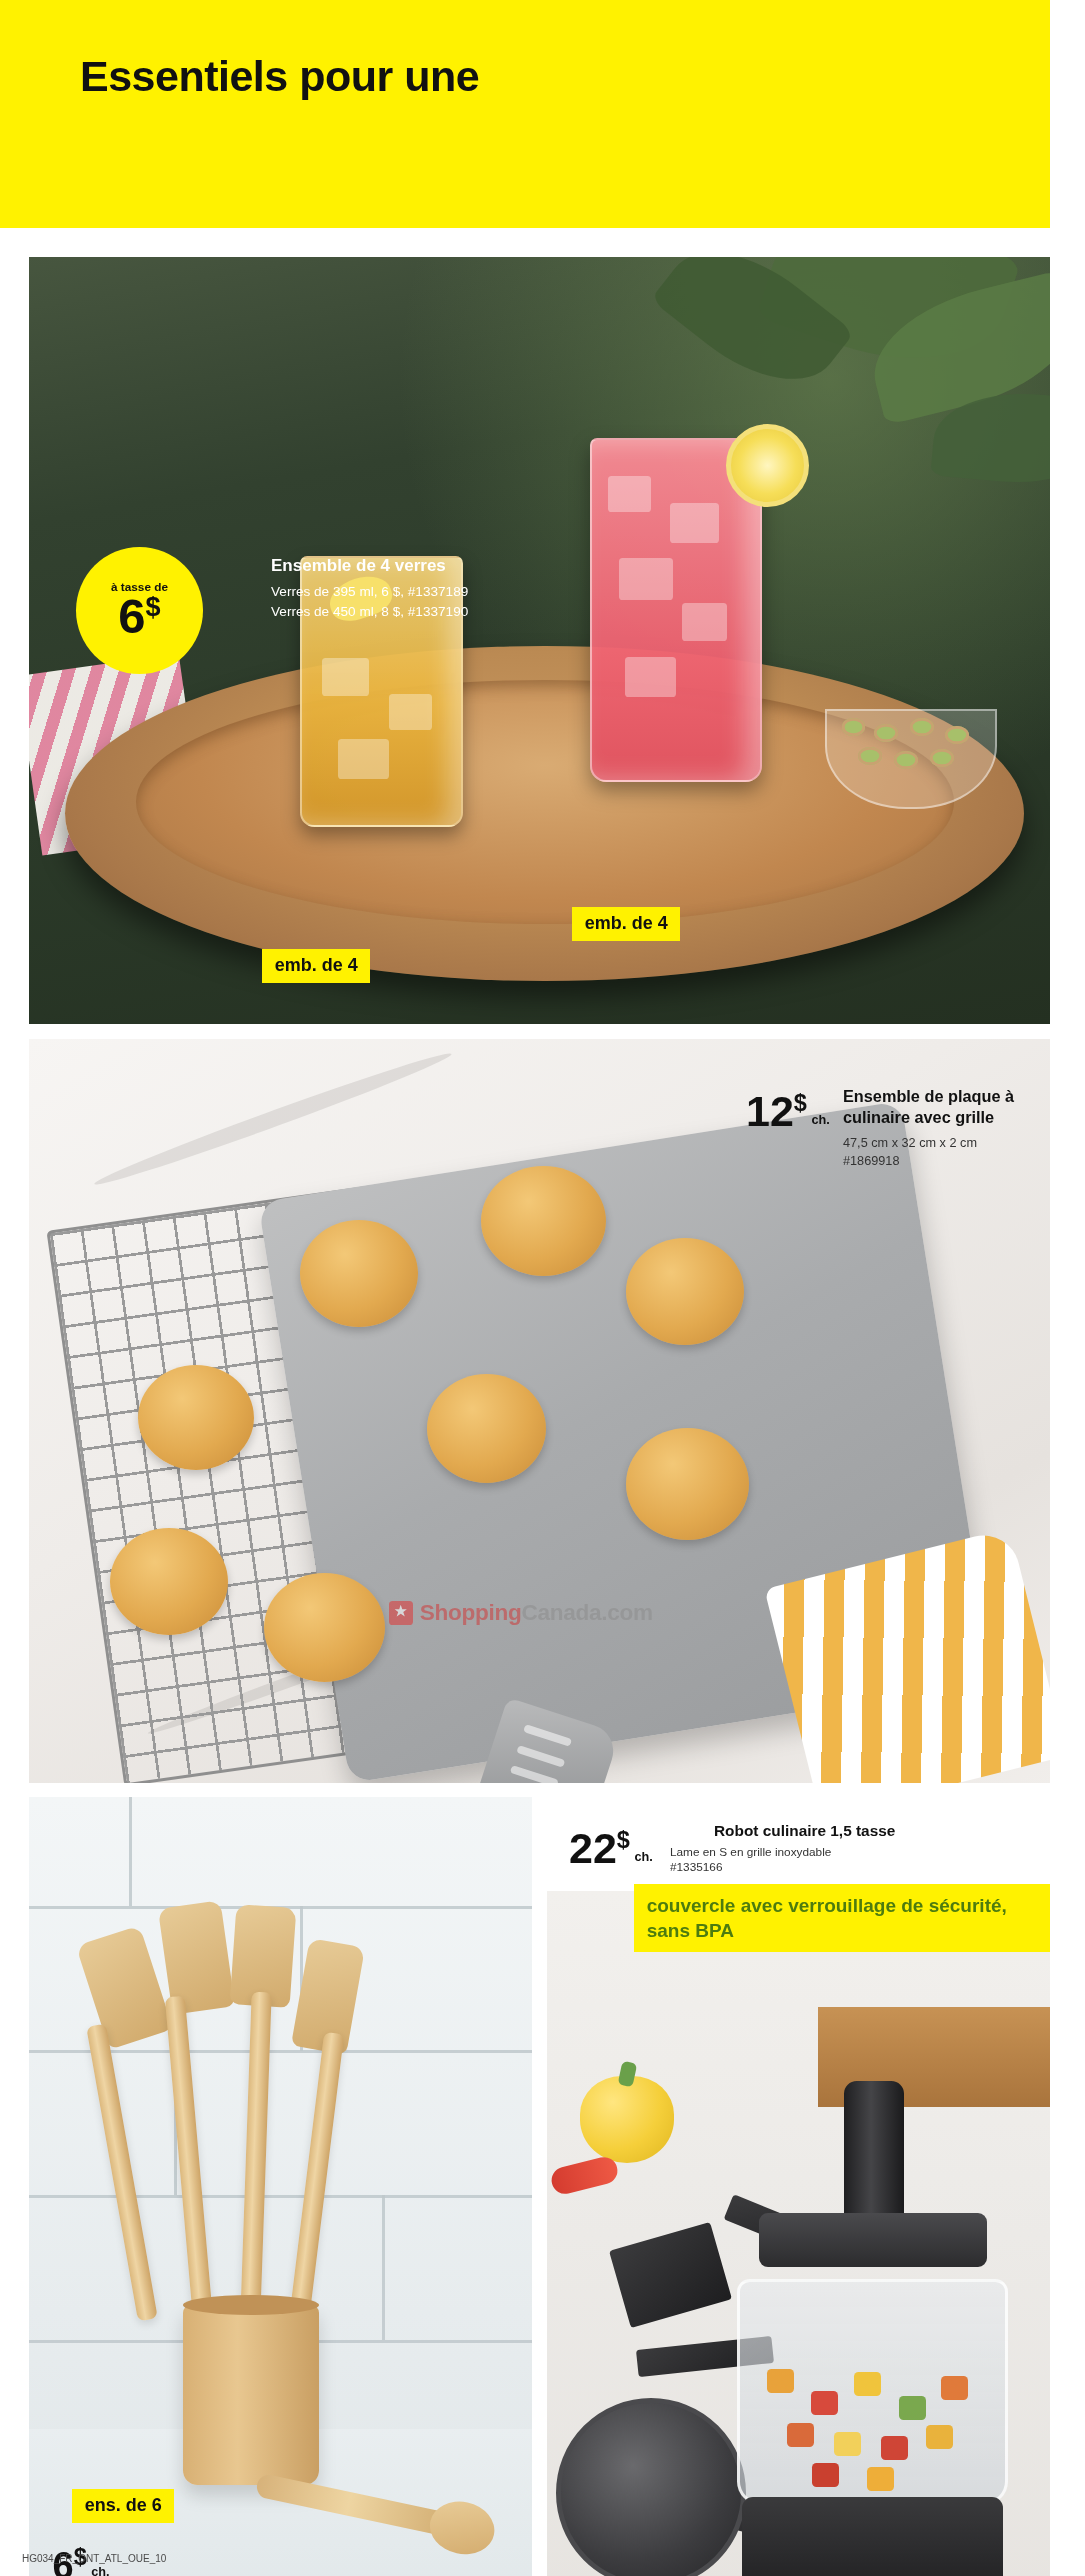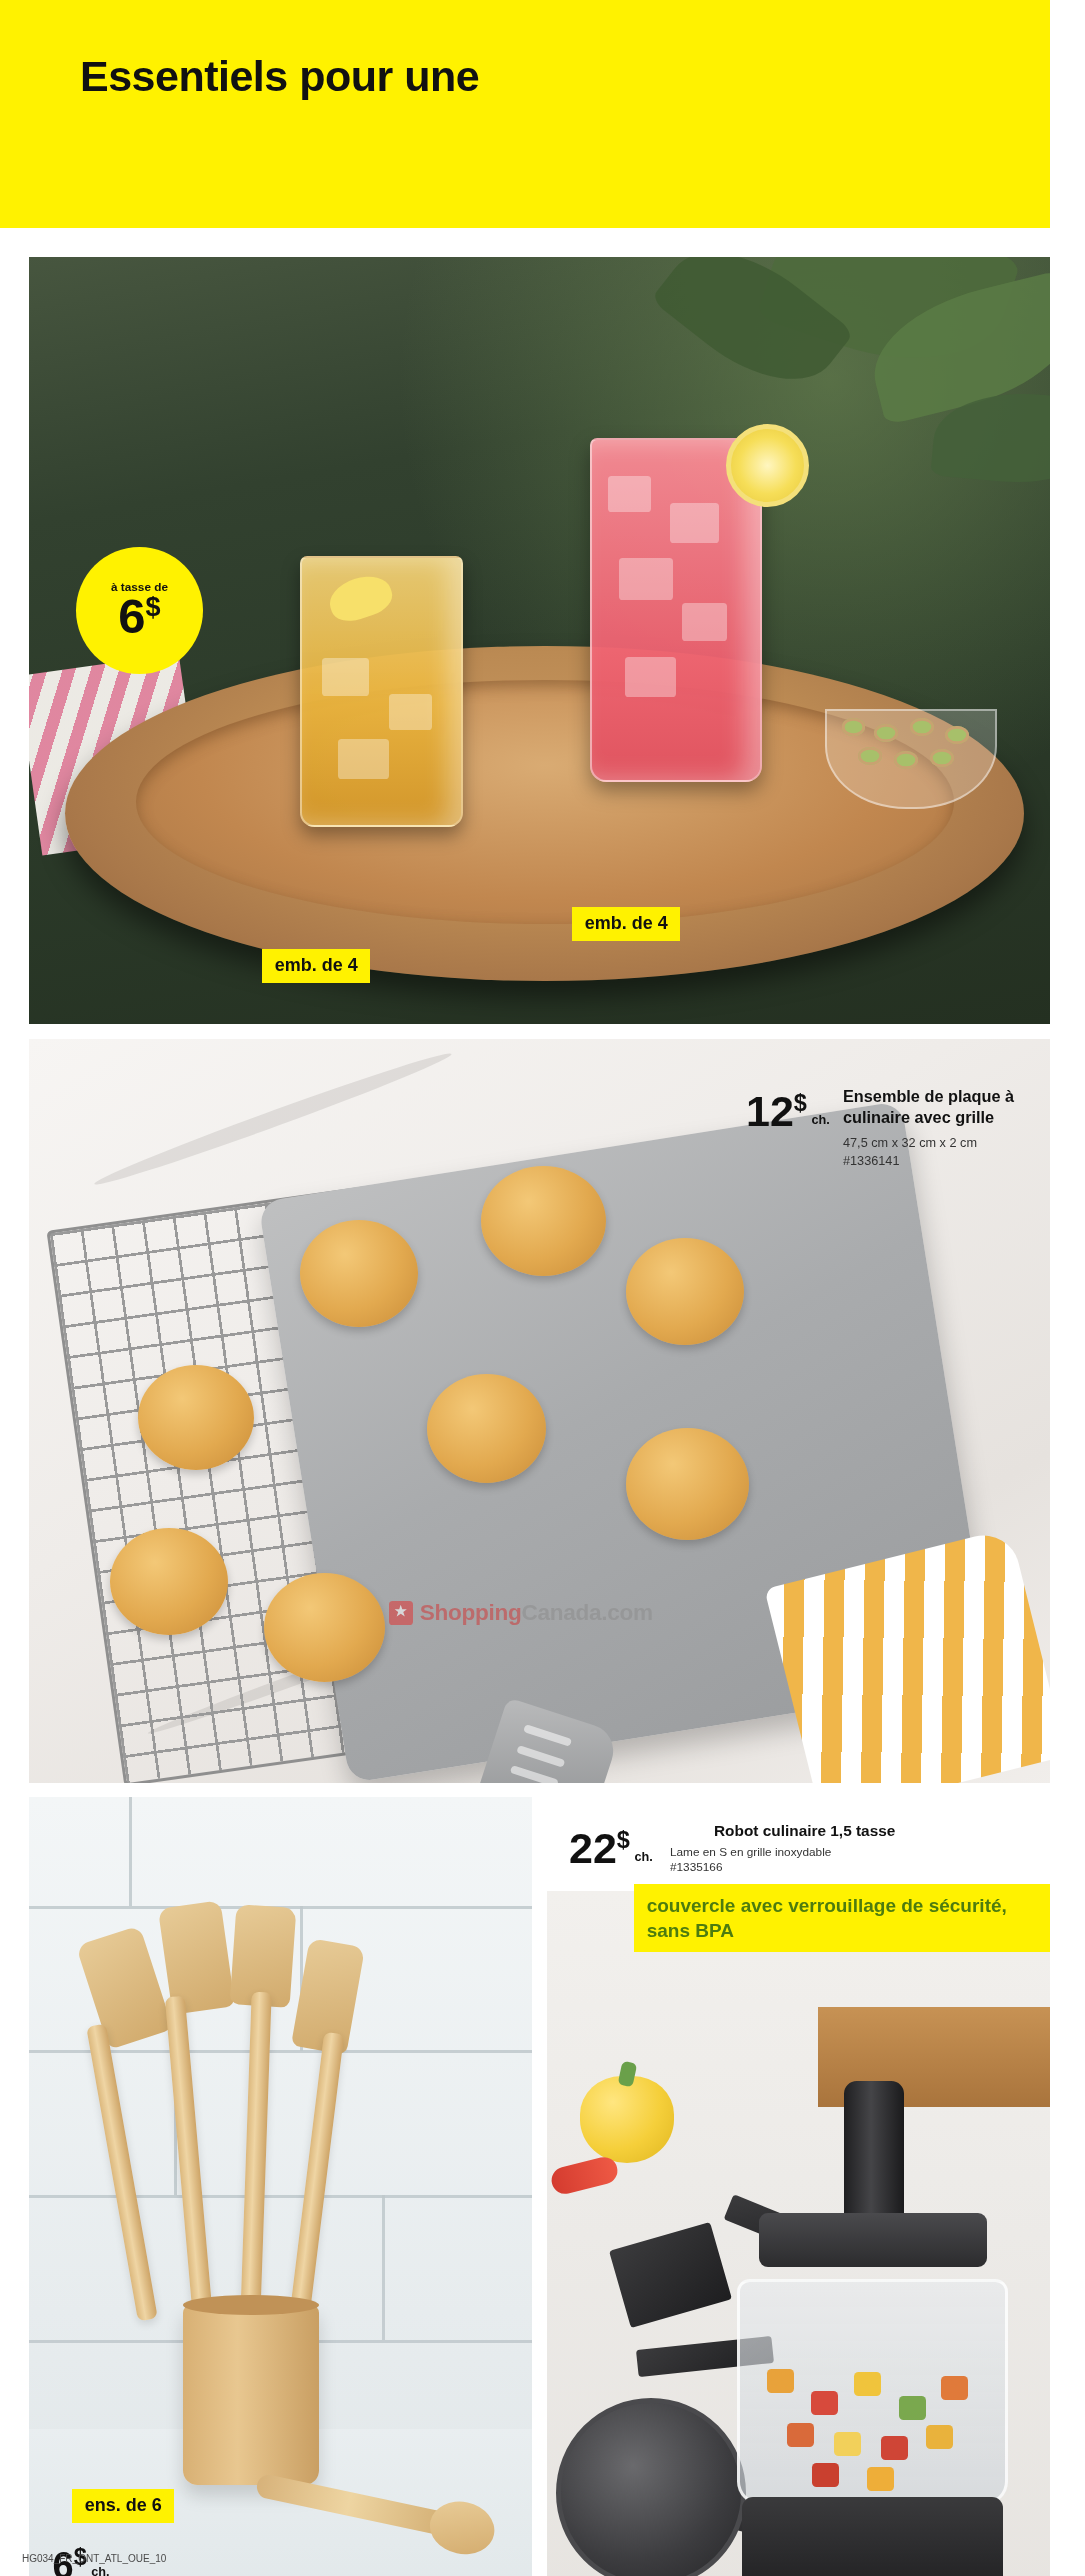--- a/index.html
+++ b/index.html
@@ -567,20 +567,25 @@
         <div class="nut" style="left:67px; top:40px;"></div>
         <div class="nut" style="left:103px; top:38px;"></div>
       </div>
     </div>
 
     <div class="price-bubble">
       <div class="bubble-from">à tasse de</div>
       <div class="bubble-price"><span>6</span><sup>$</sup></div>
     </div>
 
+    <div class="b1-copy">
+      <div class="b1-title">Ensemble de 4 verres</div>
+      <div class="b1-sub">Verres de 395 ml, 6 $, #1337189</div>
+      <div class="b1-sub">Verres de 450 ml, 8 $, #1337190</div>
+    </div>
 
     <div class="tag tag-1">emb. de 4</div>
     <div class="tag tag-2">emb. de 4</div>
   </div>
 
   <div class="card block2">
     <div class="b2-photo">
       <div class="marble-vein" style="left:54px; top:72px; width:380px; height:16.3px;"></div>
       <div class="marble-vein" style="left:471px; top:543px; width:471px; height:12.7px;"></div>
       <div class="marble-vein" style="left:109px; top:633px; width:326px; height:11px;"></div>
@@ -612,21 +617,21 @@
       </div>
     </div>
 
     <div class="b2-price">
       <div class="big-price"><span>12</span><sup>$</sup></div>
       <div class="price-each">ch.</div>
     </div>
     <div class="b2-copy">
       <div class="b2-title">Ensemble de plaque à culinaire avec grille</div>
       <div class="b2-sub">47,5 cm x 32 cm x 2 cm</div>
-      <div class="b2-sub" style="margin-top:0">#1336141</div>
+      <div class="b2-sub" style="margin-top:0">#1869918</div>
     </div>
   </div>
 
   <div class="card block3">
     <div class="tile-wall">
       <div class="tile-line" style="left:0; top:109px; width:503px; height:2.7px;"></div>
       <div class="tile-line" style="left:0; top:253px; width:503px; height:2.7px;"></div>
       <div class="tile-line" style="left:0; top:398px; width:503px; height:2.7px;"></div>
       <div class="tile-line" style="left:0; top:543px; width:503px; height:2.7px;"></div>
       <div class="tile-line" style="left:100px; top:0; width:2.7px; height:109px;"></div>

